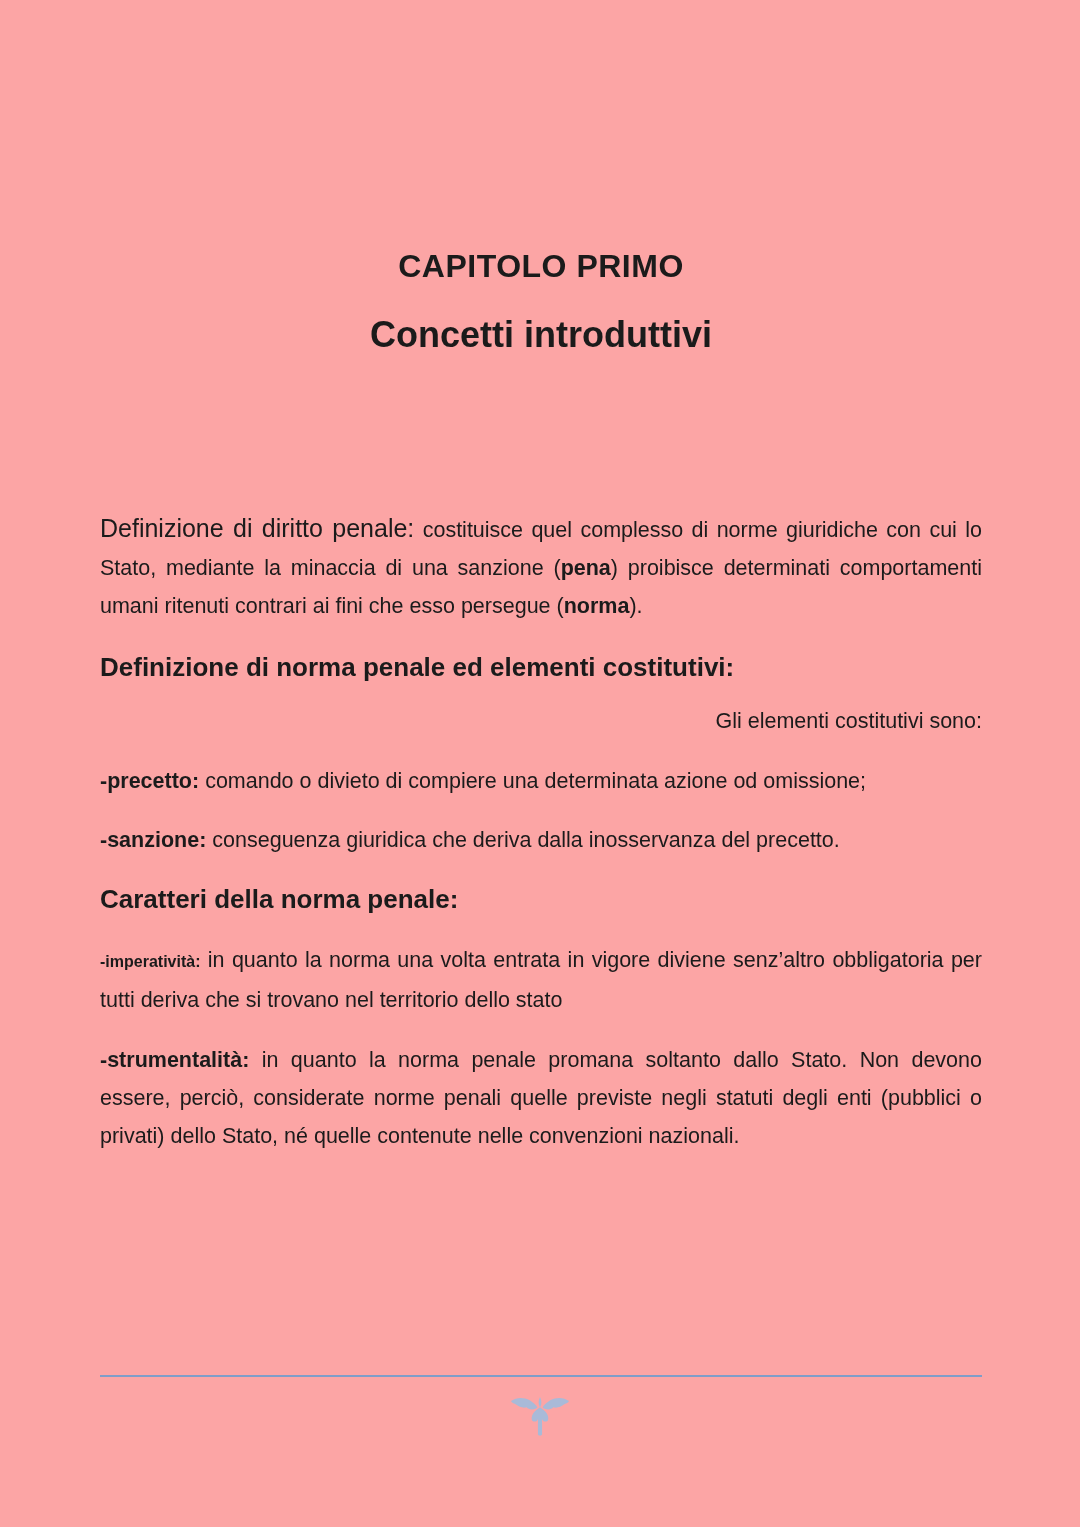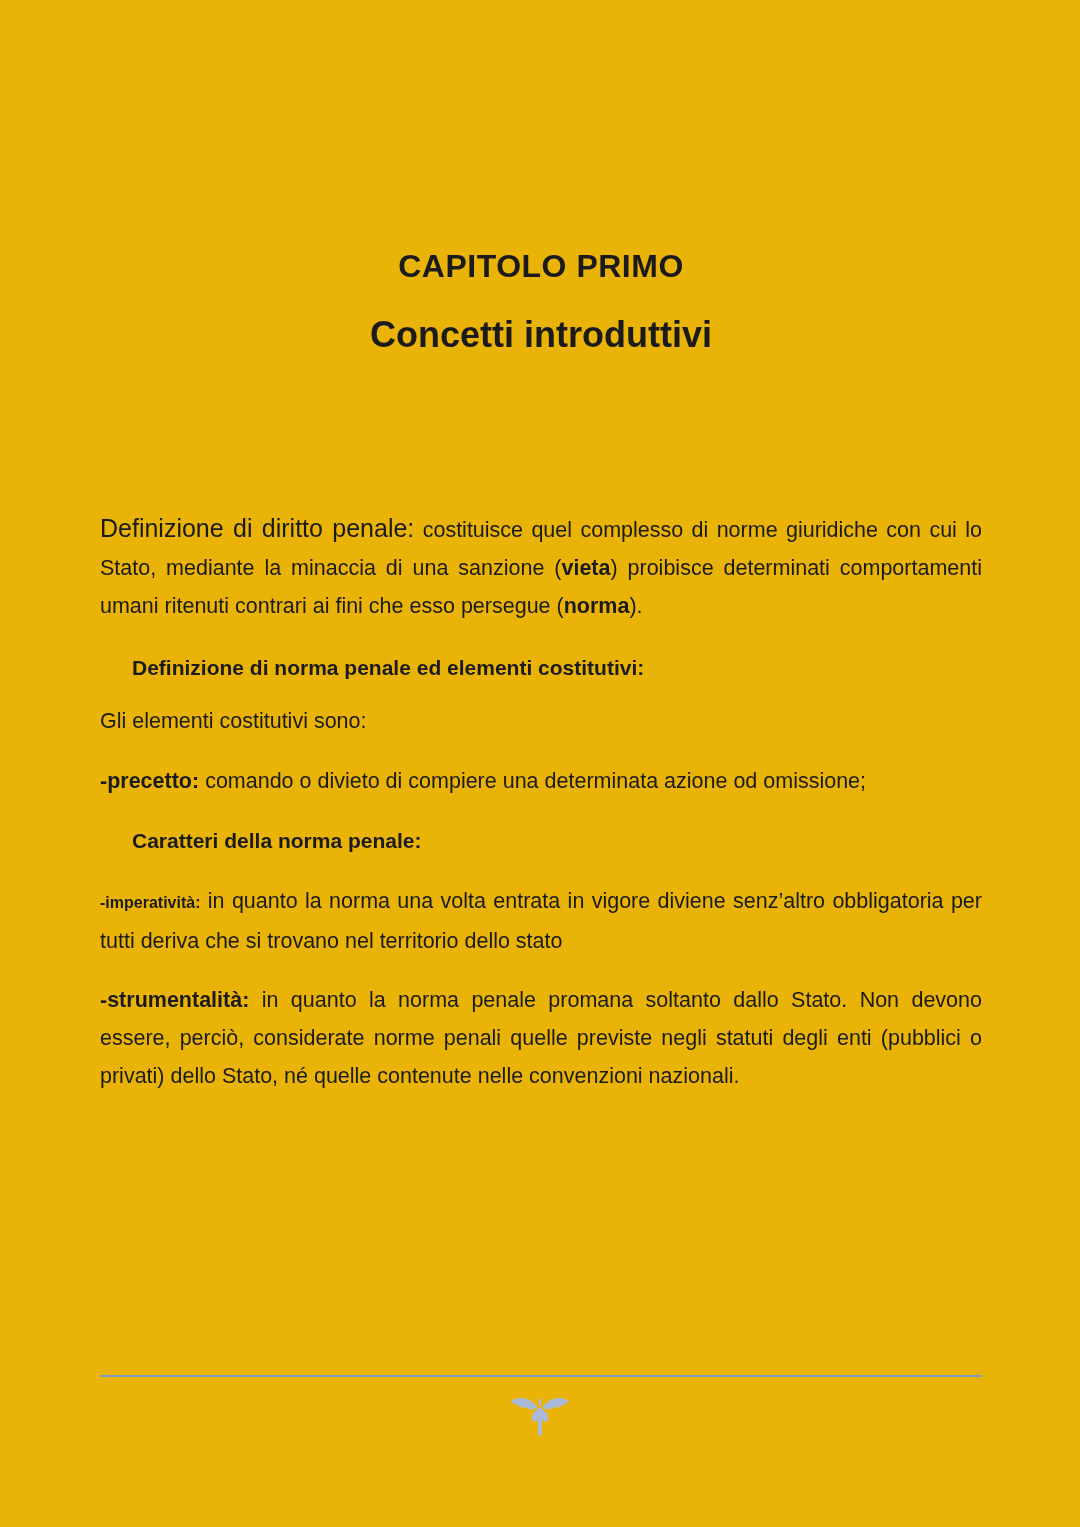--- a/index.html
+++ b/index.html
@@ -1,20 +1,20 @@
 <!DOCTYPE html>
 <html><head>
 <meta charset="utf-8">
 <style>
   html, body { margin: 0; padding: 0; background: #ffffff; }
   .page {
     position: relative;
     width: 1080px;
     height: 1527px;
-    background: #eab308;
+    background: #fca5a5;
     font-family: "Liberation Sans", sans-serif;
     color: #1b1b1b;
     overflow: hidden;
   }
   .content {
     position: absolute;
     left: 100px;
     width: 882px;
     top: 0;
   }
@@ -38,27 +38,26 @@
     line-height: 38px;
     text-align: justify;
   }
   .p-first { margin-top: 156px; }
   .lead-big {
     font-size: 25px;
     font-weight: 400;
   }
   .heading {
     margin-top: 26px;
-    font-size: 21px;
+    font-size: 26px;
     font-weight: 700;
     line-height: 33px;
-    margin-left: 32px;
   }
   .p-norma { margin-top: 24px; }
-  .p-elementi { margin-top: 18px; text-align: left; }
+  .p-elementi { margin-top: 18px; text-align: right; }
   .p-precetto { }
   .p-sanzione { margin-top: 17px; }
   .heading-caratteri { margin-top: 24px; }
   .p-imperativita { margin-top: 25px; }
   .p-strumentalita { margin-top: 17px; }
   .lead-bold { font-weight: 700; }
   .lead-small {
     font-weight: 700;
     font-size: 16px;
   }
@@ -83,29 +82,30 @@
 </head>
 <body>
 
 <div class="page">
   <div class="content">
 
     <div class="doc-title">CAPITOLO PRIMO</div>
 
     <div class="doc-subtitle">Concetti introduttivi</div>
 
-    <p class="para p-first"><span class="lead-big">Definizione di diritto penale:</span><span> costituisce quel complesso di norme giuridiche con cui lo Stato, mediante la minaccia di una sanzione (</span><span class="b">vieta</span><span>) proibisce determinati comportamenti umani ritenuti contrari ai fini che esso persegue (</span><span class="b">norma</span><span>).</span></p>
+    <p class="para p-first"><span class="lead-big">Definizione di diritto penale:</span><span> costituisce quel complesso di norme giuridiche con cui lo Stato, mediante la minaccia di una sanzione (</span><span class="b">pena</span><span>) proibisce determinati comportamenti umani ritenuti contrari ai fini che esso persegue (</span><span class="b">norma</span><span>).</span></p>
 
     <div class="heading">Definizione di norma penale ed elementi costitutivi:</div>
 
 
     <p class="para p-elementi">Gli elementi costitutivi sono:</p>
 
     <p class="para p-precetto"><span class="lead-bold">-precetto:</span><span> comando o divieto di compiere una determinata azione od omissione;</span></p>
 
+    <p class="para p-sanzione"><span class="lead-bold">-sanzione:</span><span> conseguenza giuridica che deriva dalla inosservanza del precetto.</span></p>
 
     <div class="heading heading-caratteri">Caratteri della norma penale:</div>
 
     <p class="para p-imperativita"><span class="lead-small">-imperatività:</span><span> in quanto la norma una volta entrata in vigore diviene senz’altro obbligatoria per tutti deriva che si trovano nel territorio dello stato</span></p>
 
     <p class="para p-strumentalita"><span class="lead-bold">-strumentalità:</span><span> in quanto la norma penale promana soltanto dallo Stato. Non devono essere, perciò, considerate norme penali quelle previste negli statuti degli enti (pubblici o privati) dello Stato, né quelle contenute nelle convenzioni nazionali.</span></p>
 
   </div>
 
   <div class="footer-rule" style="background: rgb(127, 157, 201);"></div>

